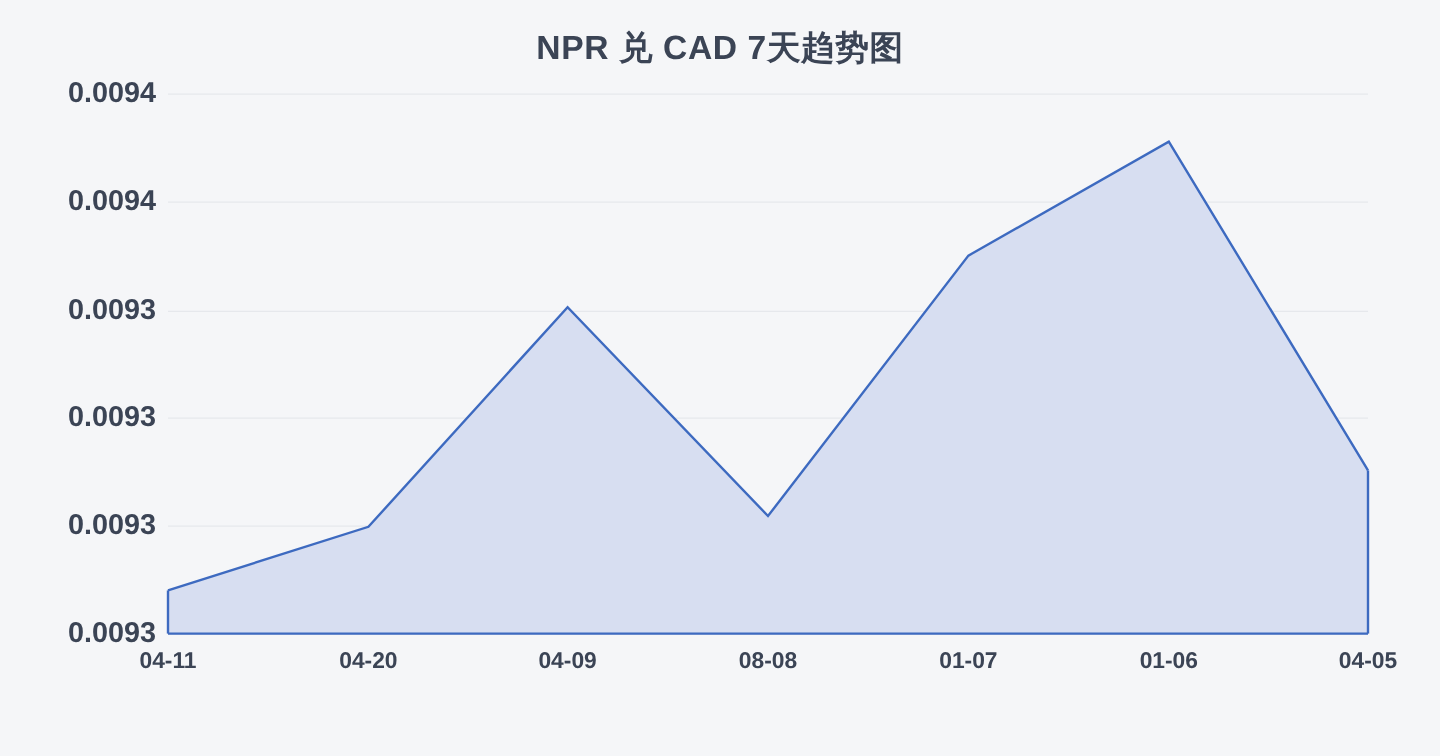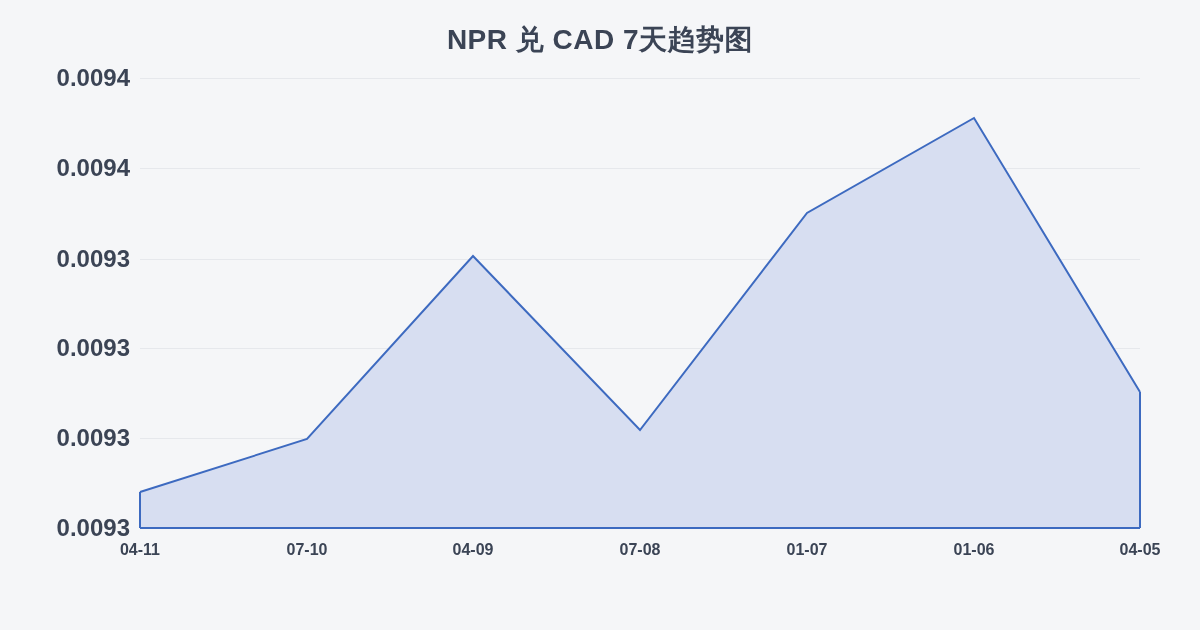--- a/index.html
+++ b/index.html
@@ -42,21 +42,21 @@
     font-weight: bold;
     color: #3b4455;
     transform: translateY(-50%);
     white-space: nowrap;
   }
   .x-tick-label {
     position: absolute;
     top: 541px;
     width: 140px;
     text-align: center;
-    font-size: 16px;
+    font-size: 19px;
     font-weight: bold;
     color: #3b4455;
     transform: translateX(-70px);
     white-space: nowrap;
   }
   #plot-svg {
     position: absolute;
     left: 0;
     top: 0;
   }
@@ -88,23 +88,23 @@
   <div id="chart-title">NPR 兑 CAD 7天趋势图</div>
 
   <div class="y-tick-label" style="top:78px">0.0094</div>
   <div class="y-tick-label" style="top:168px">0.0094</div>
   <div class="y-tick-label" style="top:259px">0.0093</div>
   <div class="y-tick-label" style="top:348px">0.0093</div>
   <div class="y-tick-label" style="top:438px">0.0093</div>
   <div class="y-tick-label" style="top:528px">0.0093</div>
 
   <div class="x-tick-label" style="left:140px">04-11</div>
-  <div class="x-tick-label" style="left:307px">07-10</div>
+  <div class="x-tick-label" style="left:307px">04-20</div>
   <div class="x-tick-label" style="left:473px">04-09</div>
-  <div class="x-tick-label" style="left:640px">07-08</div>
+  <div class="x-tick-label" style="left:640px">08-08</div>
   <div class="x-tick-label" style="left:807px">01-07</div>
   <div class="x-tick-label" style="left:974px">01-06</div>
   <div class="x-tick-label" style="left:1140px">04-05</div>
 
   <svg id="plot-svg" width="1200" height="630">
     <g id="gridlines">
         <line x1="140" x2="1140" y1="78.5" y2="78.5" stroke="#e6e8ec" stroke-width="1"></line>
         <line x1="140" x2="1140" y1="168.5" y2="168.5" stroke="#e6e8ec" stroke-width="1"></line>
         <line x1="140" x2="1140" y1="259.5" y2="259.5" stroke="#e6e8ec" stroke-width="1"></line>
         <line x1="140" x2="1140" y1="348.5" y2="348.5" stroke="#e6e8ec" stroke-width="1"></line>

